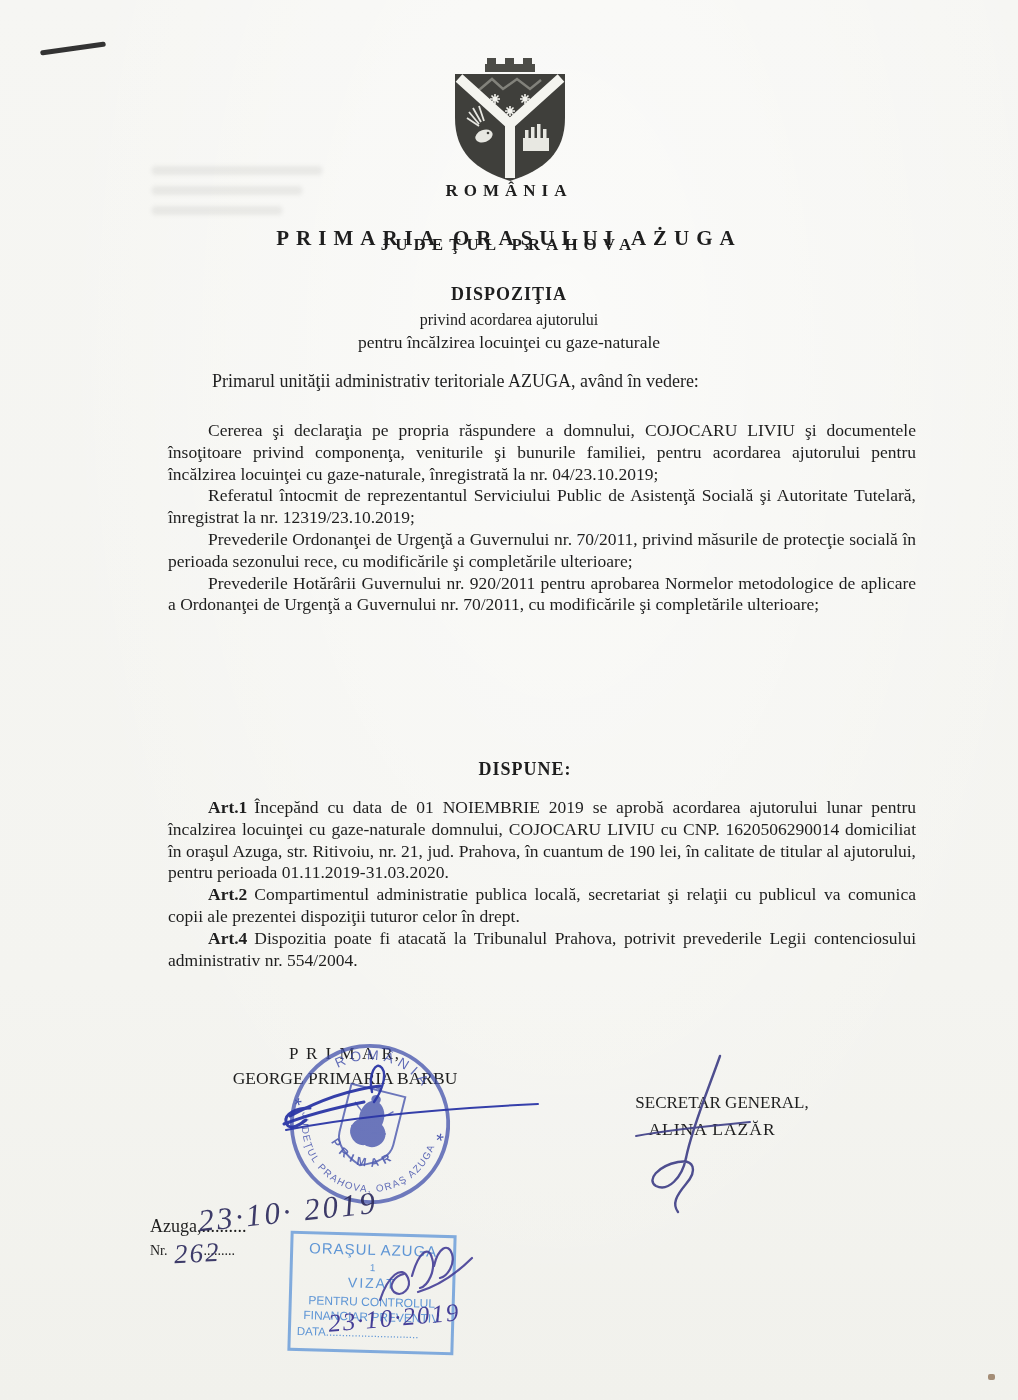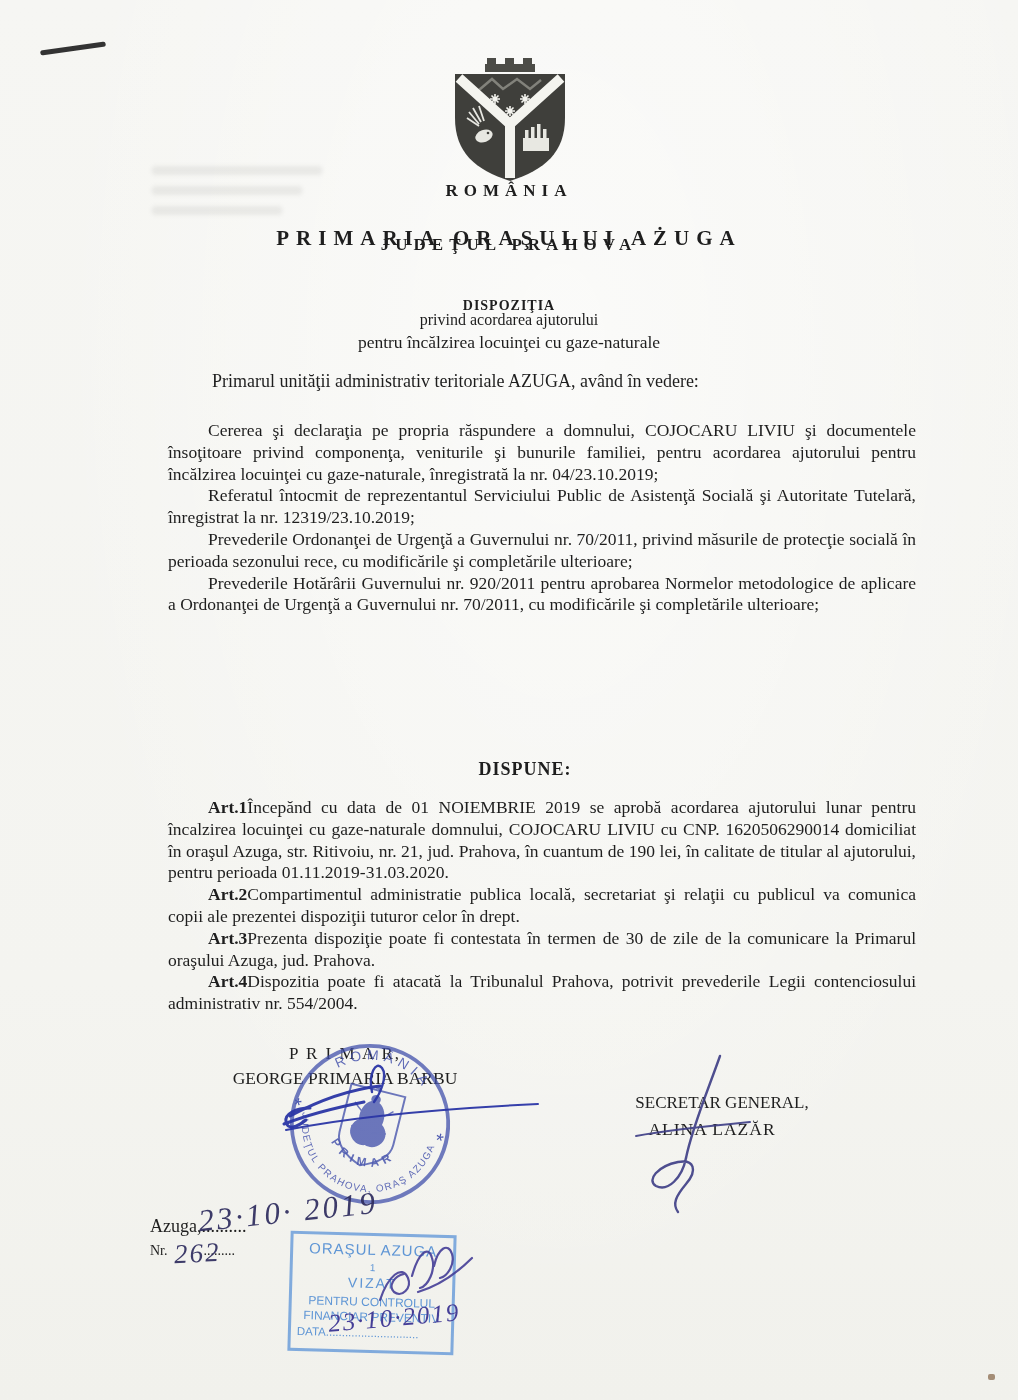--- a/index.html
+++ b/index.html
@@ -16,29 +16,29 @@
   
   .pen-stroke{left:40px;top:46px;width:66px;height:5px;background:#333;border-radius:3px;transform:rotate(-8deg);}
   .speck{left:988px;top:1374px;width:7px;height:6px;background:#8a6b4f;border-radius:2px;opacity:.75;}
   .ghost{left:152px;top:166px;width:170px;filter:blur(2px);opacity:.55;}
   .ghost div{height:9px;margin-bottom:11px;background:rgba(125,125,118,.22);border-radius:2px;}
   
   .h-country{top:181px;font-size:17px;font-weight:bold;letter-spacing:6px;}
   .h-county{top:203px;font-size:17px;font-weight:bold;letter-spacing:6px;margin-top:32px;}
   .h-institution{top:226px;font-size:21px;font-weight:bold;letter-spacing:7px;}
   
-  .t-main{top:298px;font-size:14px;font-weight:bold;letter-spacing:1px;}
+  .t-main{top:284px;font-size:18px;font-weight:bold;letter-spacing:1px;}
   .t-sub1{top:311px;font-size:16px;font-family:Liberation Serif, serif;}
   .t-sub2{top:332px;font-size:17.5px;}
   .intro{left:212px;top:371px;width:720px;font-size:18px;}
   
   .recitals{left:168px;top:420px;width:748px;}
   .articles{left:168px;top:797px;width:748px;}
   .recitals p,.articles p{margin:0;font-size:17.5px;line-height:21.8px;text-align:justify;text-indent:40px;}
-  .art-label{font-weight:bold;}
+  .art-label{font-weight:bold;margin-right:7px;}
   .dispune{top:759px;font-size:18px;font-weight:bold;letter-spacing:1px;margin-left:16px;}
   
   .sig-mayor-title{left:235px;top:1044px;width:220px;text-align:center;font-size:17px;letter-spacing:2px;}
   .sig-mayor-name{left:190px;top:1068px;width:310px;text-align:center;font-size:17.5px;}
   .sig-secretary-title{left:613px;top:1093px;width:218px;text-align:center;font-size:17px;}
   .sig-secretary-name{left:611px;top:1119px;width:202px;text-align:center;font-size:17.5px;letter-spacing:1px;}
   
   .round-stamp{left:281px;top:1035px;width:178px;height:178px;opacity:.92;}
   .sig-mayor-svg{left:276px;top:1058px;width:274px;height:96px;}
   .sig-secretary-svg{left:628px;top:1050px;width:132px;height:172px;}
@@ -121,21 +121,20 @@
     <p>Referatul întocmit de reprezentantul Serviciului Public de Asistenţă Socială şi Autoritate Tutelară, înregistrat la nr. 12319/23.10.2019;</p>
     <p>Prevederile Ordonanţei de Urgenţă a Guvernului nr. 70/2011, privind măsurile de protecţie socială în perioada sezonului rece, cu modificările şi completările ulterioare;</p>
     <p>Prevederile Hotărârii Guvernului nr. 920/2011 pentru aprobarea Normelor metodologice de aplicare a Ordonanţei de Urgenţă a Guvernului nr. 70/2011, cu modificările şi completările ulterioare;</p>
   </div>
 
   <div class="abs center dispune">DISPUNE:</div>
 
   <div class="abs articles">
     <p><span class="art-label">Art.1</span><span>Începănd cu data de 01 NOIEMBRIE 2019 se aprobă acordarea ajutorului lunar pentru încalzirea locuinţei cu gaze-naturale domnului, COJOCARU LIVIU cu CNP. 1620506290014 domiciliat în oraşul Azuga, str. Ritivoiu, nr. 21, jud. Prahova, în cuantum de 190 lei, în calitate de titular al ajutorului, pentru perioada 01.11.2019-31.03.2020.</span></p>
     <p><span class="art-label">Art.2</span><span>Compartimentul administratie publica locală, secretariat şi relaţii cu publicul va comunica copii ale prezentei dispoziţii tuturor celor în drept.</span></p>
-    <p><span class="art-label">Art.3</span><span>Prezenta dispoziţie poate fi contestata în termen de 30 de zile de la comunicare la Primarul oraşului Azuga, jud. Prahova.</span></p>
     <p><span class="art-label">Art.4</span><span>Dispozitia poate fi atacată la Tribunalul Prahova, potrivit prevederile Legii contenciosului administrativ nr. 554/2004.</span></p>
   </div>
 
   <div class="abs sig-mayor-title">P R I M A R,</div>
   <div class="abs sig-mayor-name">GEORGE PRIMARIA BARBU</div>
   <div class="abs sig-secretary-title">SECRETAR GENERAL,</div>
   <div class="abs sig-secretary-name">ALINA  LAZĂR</div>
 
   <svg class="abs round-stamp stamp-text" viewBox="0 0 180 180">
     <defs>

